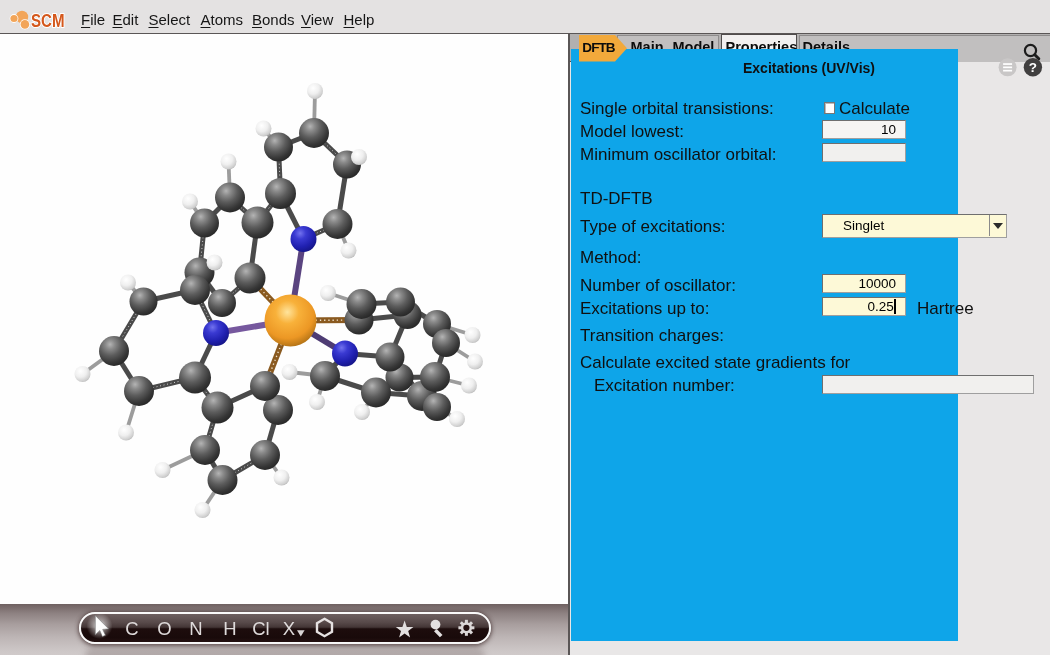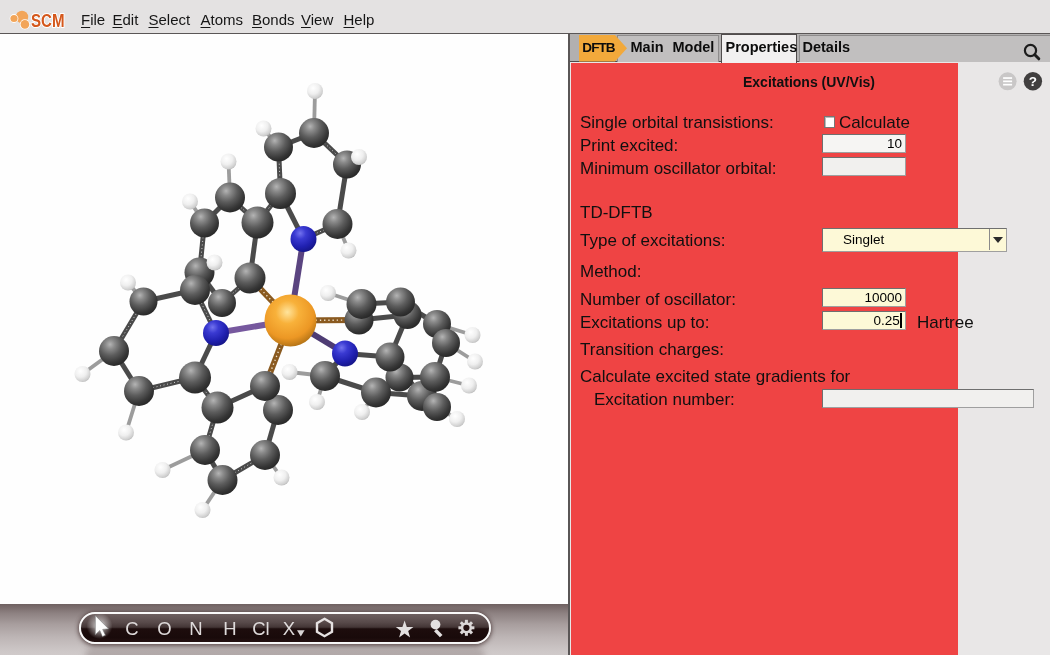--- a/index.html
+++ b/index.html
@@ -25,27 +25,27 @@
   border-bottom:1.5px solid #504c4c; }
 .tabtxt { position:absolute; top:5px; font-size:14.5px; font-weight:bold; color:#0c0c0c; }
 #tab-mm { position:absolute; left:47px; top:1px; width:102.5px; height:26.5px; background:#c1bfbf;
   border:1px solid #8e8c8c; border-bottom:none; }
 #tab-dftb { position:absolute; left:9.5px; top:1px; width:48px; height:26.5px; z-index:2;
   background:#f2a93b; clip-path:polygon(0 0, 36px 0, 48px 50%, 36px 100%, 0 100%); }
 #tab-props { position:absolute; left:151px; top:0px; width:76.5px; height:29px; background:#f2f0f0;
   border:1px solid #504c4c; border-bottom:none; }
 #tab-details { position:absolute; left:229.5px; top:1px; width:251px; height:26.5px; background:#c1bfbf;
   border:1px solid #8e8c8c; border-bottom:none; border-right:none; }
-#panel { position:absolute; left:571px; top:63px; width:387px; height:592px; background:#ef4444; }
+#panel { position:absolute; left:571px; top:49px; width:387px; height:592px; background:#0ea5e9; }
 .lbl { position:absolute; font-size:17px; color:#101010; white-space:pre; }
 .field { position:absolute; left:251px; background:#f6f5f3; border-style:solid; border-width:1.5px;
   border-color:#6f6f6f #9f9f9f #9f9f9f #6f6f6f; font-size:13.5px; color:#000;
   display:flex; align-items:center; border-width:1px; }
 .yellow { background:#fdf9d7 !important; }
-.num { justify-content:flex-end; padding-right:3px; }
+.num { justify-content:flex-end; padding-right:9px; }
 .dd { position:absolute; left:251px; width:184.5px; height:24px; background:linear-gradient(#f4f4f2,#e4e4e2);
   border-style:solid; border-width:1.5px; border-color:#6f6f6f #9f9f9f #9f9f9f #6f6f6f;
   font-size:13.5px; color:#000; display:flex; align-items:center; padding-left:20px; }
 .dd .arr { position:absolute; right:0; top:0; width:17px; height:21px; border-left:1px solid #8a8a8a;
   display:flex; align-items:center; justify-content:center; }
 .dd .arr:after { content:""; width:0; height:0; border:5px solid transparent; border-top:6.5px solid #2b2b2b; margin-top:6.5px; }
 </style>
 </head>
 <body>
 <div id="app">
@@ -304,21 +304,21 @@
       <circle cx="9.6" cy="9.3" r="9" fill="#c9c7c7"></circle>
       <rect x="5.1" y="5.2" width="9" height="1.7" fill="#fff"></rect>
       <rect x="5.1" y="8.5" width="9" height="1.7" fill="#fff"></rect>
       <rect x="5.1" y="11.8" width="9" height="1.7" fill="#fff"></rect>
       <circle cx="34.9" cy="9.3" r="9.2" fill="#413f3f"></circle>
       <text x="34.9" y="14" text-anchor="middle" font-family="Liberation Sans" font-size="13.5" font-weight="bold" fill="#fff">?</text>
     </svg>
     <div class="lbl" style="left:9px; top:50px">Single orbital transistions:</div>
     <div style="position:absolute; left:252.5px; top:53px; width:11.5px; height:11.5px; background:#fff; border:1px solid #777; box-shadow:inset 1px 1px 0 #bbb"></div>
     <div class="lbl" style="left:268px; top:50px">Calculate</div>
-    <div class="lbl" style="left:9px; top:73px">Print excited:</div>
+    <div class="lbl" style="left:9px; top:73px">Model lowest:</div>
     <div class="field num" style="top:70.5px; width:84px; height:19.5px">10</div>
     <div class="lbl" style="left:9px; top:96px">Minimum oscillator orbital:</div>
     <div class="field" style="top:94px; width:84px; height:19px; background:#f1f0ee"></div>
     <div class="lbl" style="left:9px; top:140px">TD-DFTB</div>
     <div class="lbl" style="left:9px; top:168px">Type of excitations:</div>
     <div class="dd yellow" style="top:164.5px">Singlet<span class="arr"></span></div>
     <div class="lbl" style="left:9px; top:199px">Method:</div>
     <div class="lbl" style="left:9px; top:227px">Number of oscillator:</div>
     <div class="field yellow num" style="top:225px; width:84px; height:19px">10000</div>
     <div class="lbl" style="left:9px; top:250px">Excitations up to:</div>

